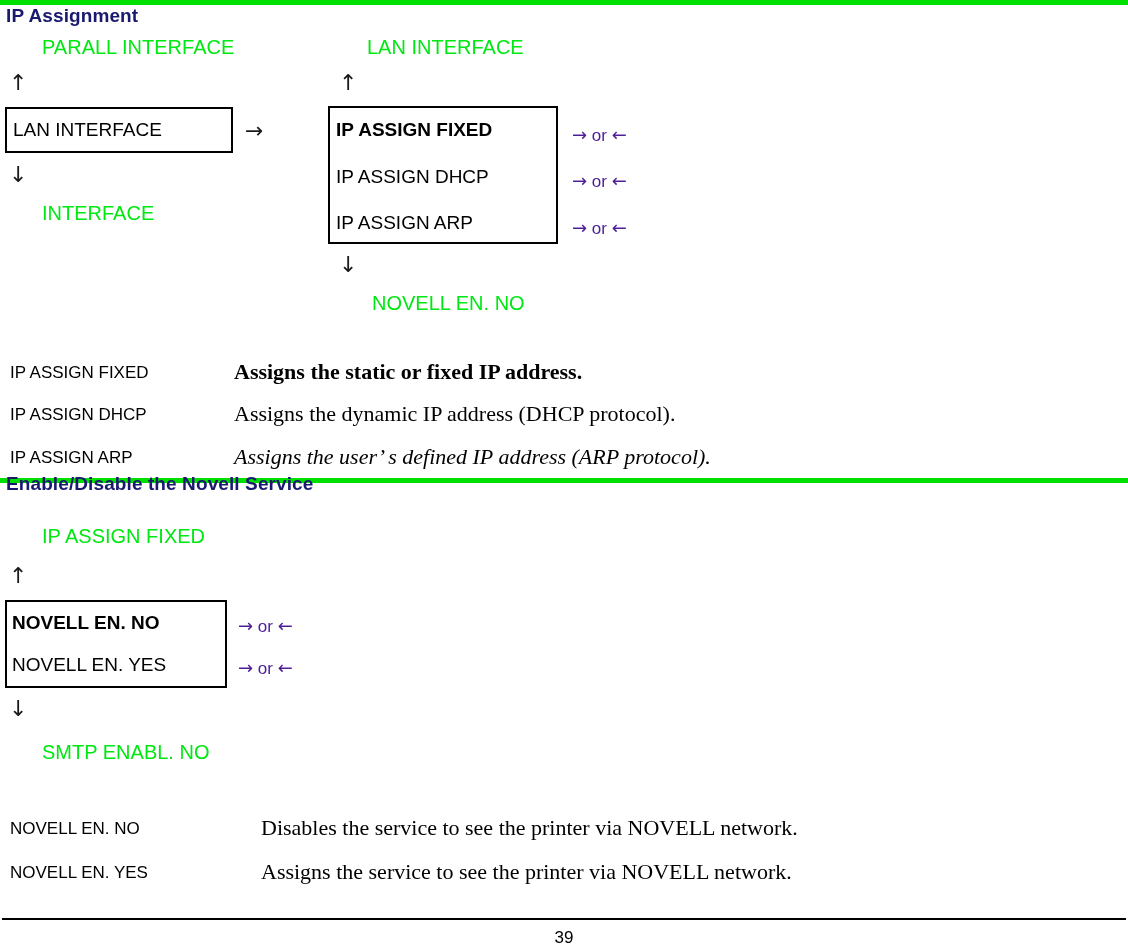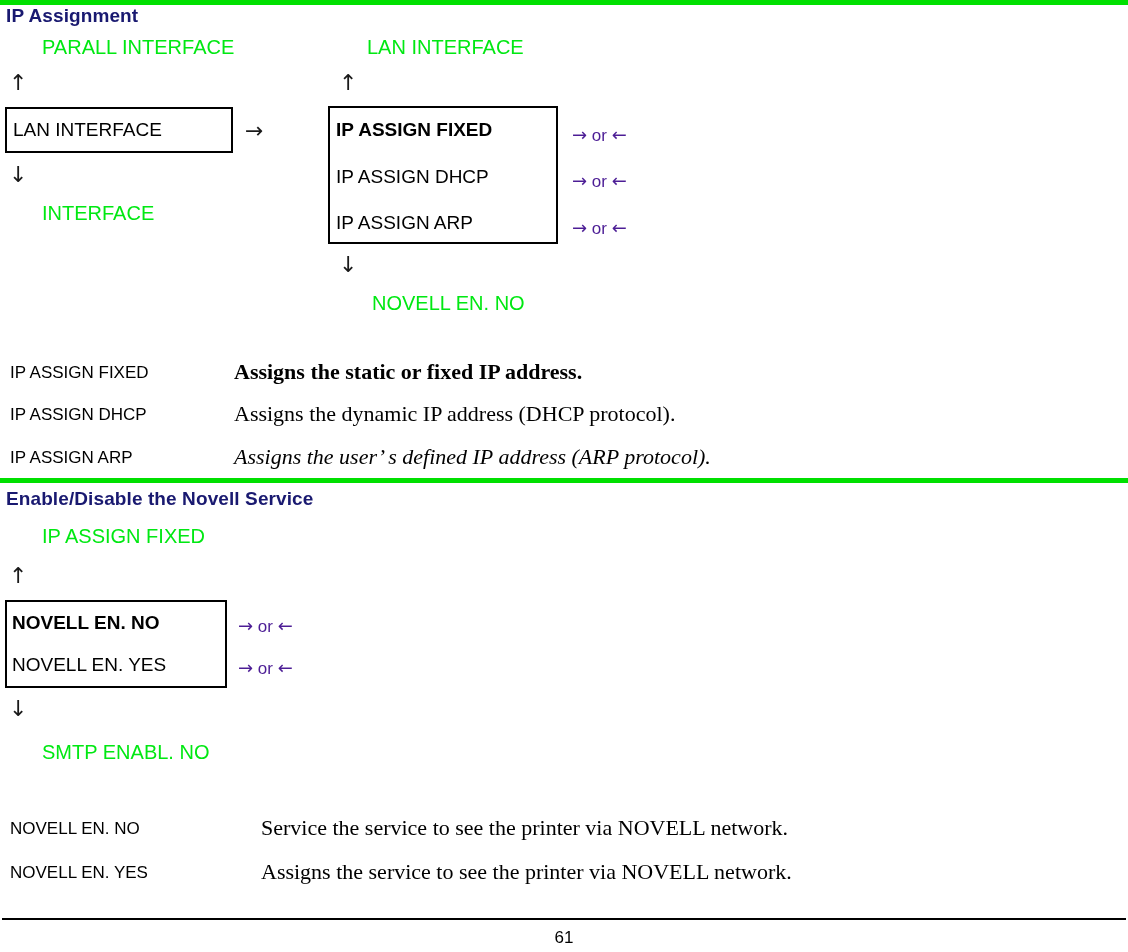--- a/index.html
+++ b/index.html
@@ -173,21 +173,21 @@
 <div class="desc-text" style="left:234px; top:359px;font-weight:bold;">Assigns the static or fixed IP address.</div>
 
 <div class="desc-term" style="left:10px; top:405px;">IP ASSIGN   DHCP</div>
 <div class="desc-text" style="left:234px; top:401px;text-align:center;">Assigns the dynamic IP address (DHCP protocol).</div>
 
 <div class="desc-term" style="left:10px; top:448px;">IP ASSIGN   ARP</div>
 <div class="desc-text" style="left:234px; top:444px;font-style:italic;">Assigns the user’ s defined IP address (ARP protocol).</div>
 
 <div class="green-rule" style="top:478px;"></div>
 
-<div class="section-heading" style="left:6px; top:488px;">Enable/Disable the Novell Service</div>
+<div class="section-heading" style="left:6px; top:473px;">Enable/Disable the Novell Service</div>
 
 <div class="green-label" style="left:10px; top:525px;">IP ASSIGN  FIXED</div>
 
 <div class="arrow-glyph" style="left:9px; top:565px;">↑</div>
 
 <div class="menu-box" style="left:5px; top:600px; width:222px; height:88px;">
 </div>
 <div class="menu-row selected" style="left:12px; top:612px;">NOVELL EN. NO</div>
 <div class="menu-row" style="left:12px; top:654px;">NOVELL EN. YES</div>
 
@@ -200,19 +200,19 @@
   <span class="ag">→</span>
   <span>or</span>
   <span class="ag">←</span>
 </div>
 
 <div class="arrow-glyph" style="left:9px; top:698px;">↓</div>
 
 <div class="green-label" style="left:10px; top:741px;">SMTP ENABL. NO</div>
 
 <div class="desc-term" style="left:10px; top:819px;">NOVELL EN. NO</div>
-<div class="desc-text" style="left:261px; top:815px;">Service the service to see the printer via NOVELL network.</div>
+<div class="desc-text" style="left:261px; top:815px;">Disables the service to see the printer via NOVELL network.</div>
 
 <div class="desc-term" style="left:10px; top:863px;">NOVELL EN. YES</div>
 <div class="desc-text" style="left:261px; top:859px;">Assigns the service to see the printer via NOVELL network.</div>
 
 <div class="footer-rule" style="top:918px;"></div>
-<div class="page-number" style="top:928px;">61</div>
+<div class="page-number" style="top:928px;">39</div>
 
 </body></html>

